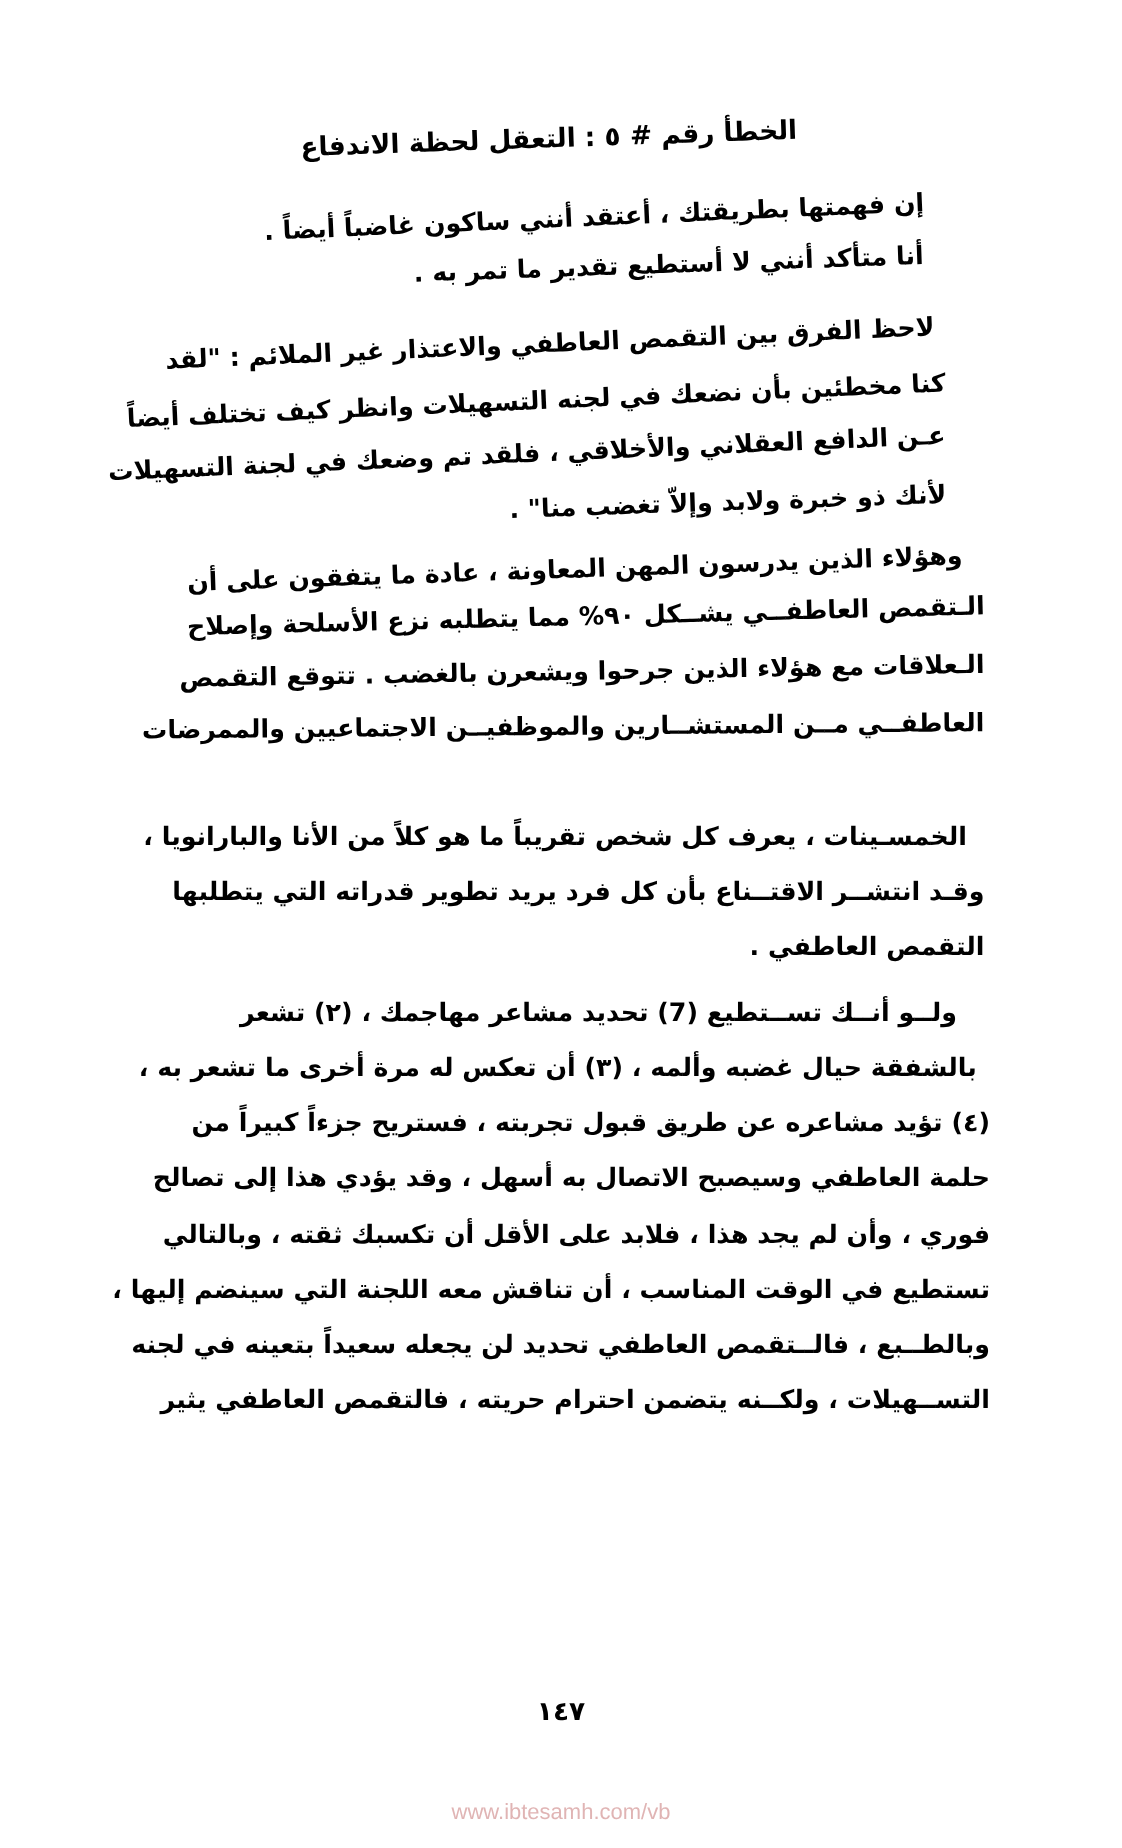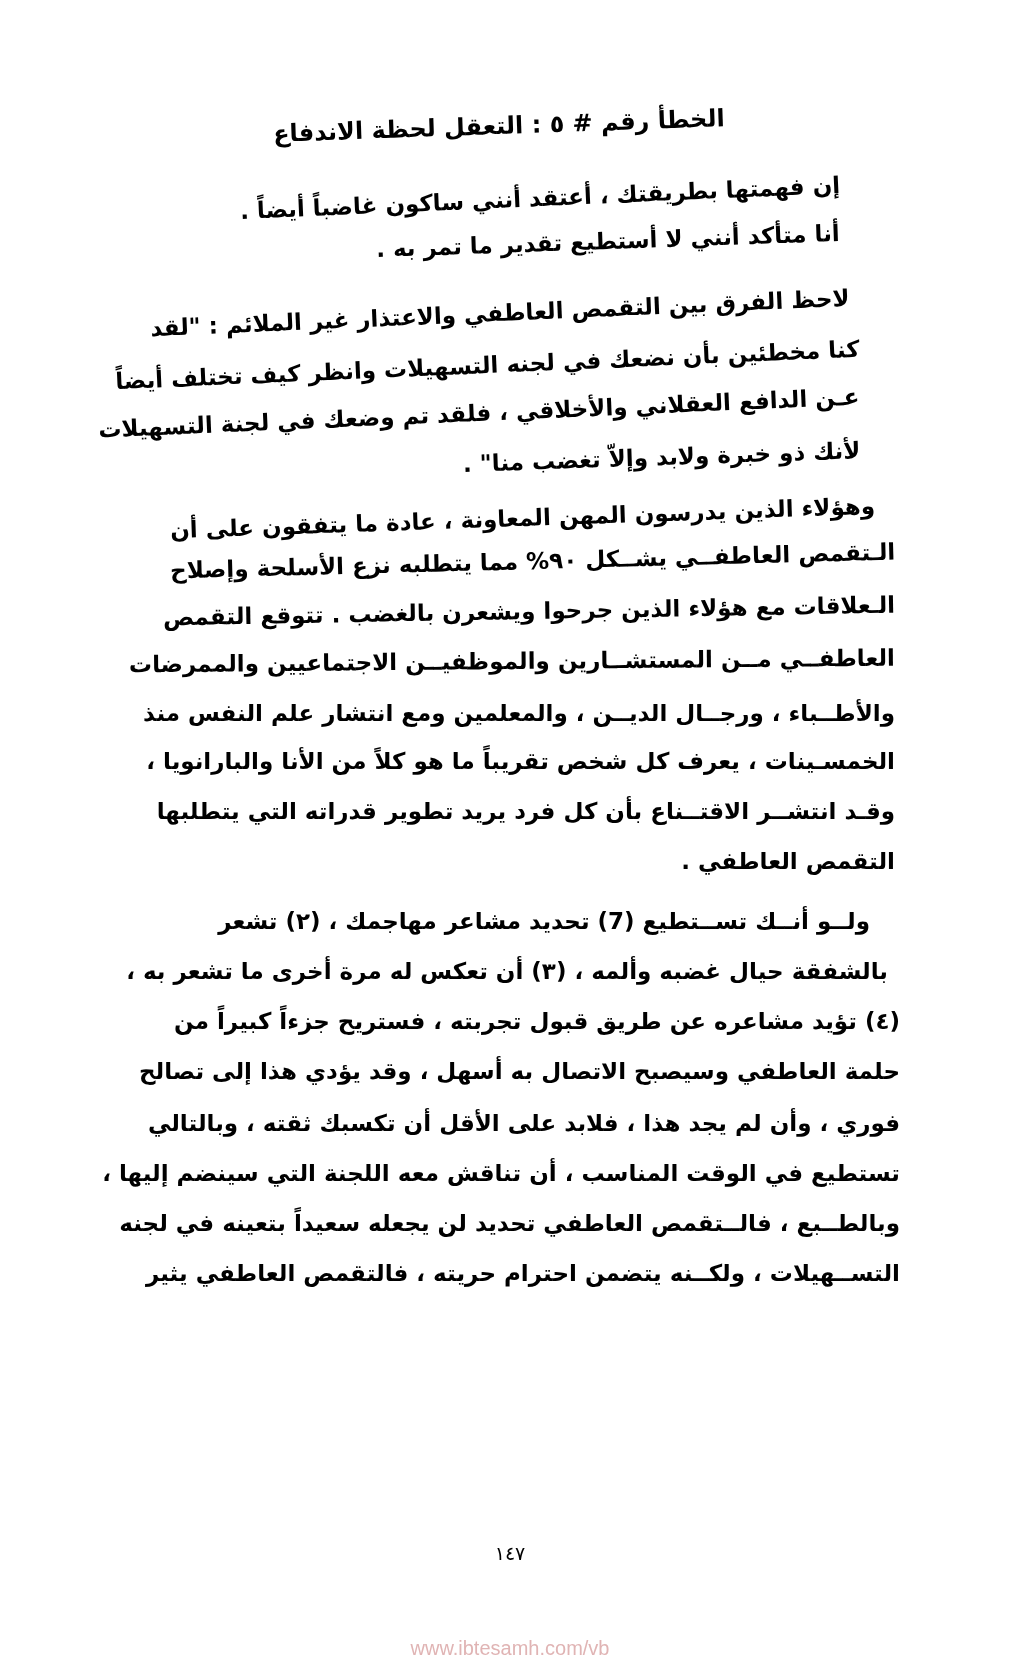--- a/index.html
+++ b/index.html
@@ -32,22 +32,22 @@
     }
     .title {
       font-size: 24px;
       font-weight: bold;
     }
     .page-number {
       position: absolute;
       left: 0; right: 0;
       top: 1542px;
       text-align: center;
-      font-size: 19px;
-      font-weight: normal;
+      font-size: 24px;
+      font-weight: bold;
       direction: rtl;
     }
     .watermark {
       position: absolute;
       left: 0; right: 0;
       top: 1637px;
       text-align: center;
       font-family: "Liberation Sans", sans-serif;
       font-size: 20px;
       color: #e0b4b4;
@@ -66,22 +66,21 @@
 
   <div class="line" style="top:300px; right:170px; transform:rotate(-2.5deg);">لاحظ الفرق بين التقمص العاطفي والاعتذار غير الملائم : "لقد</div>
   <div class="line" style="top:352px; right:160px; transform:rotate(-2.5deg);">كنا مخطئين بأن نضعك في لجنه التسهيلات وانظر كيف تختلف أيضاً</div>
   <div class="line" style="top:400px; right:160px; transform:rotate(-2.5deg);">عـن الدافع العقلاني والأخلاقي ، فلقد تم وضعك في لجنة التسهيلات</div>
   <div class="line" style="top:444px; right:160px; transform:rotate(-2deg);">لأنك ذو خبرة ولابد وإلاّ تغضب منا" .</div>
 
   <div class="line" style="top:505px; right:145px; transform:rotate(-2deg);">وهؤلاء الذين يدرسون المهن المعاونة ، عادة ما يتفقون على أن</div>
   <div class="line" style="top:548px; right:125px; transform:rotate(-1.5deg);">الـتقمص العاطفــي يشــكل ٩٠% مما يتطلبه نزع الأسلحة وإصلاح</div>
   <div class="line" style="top:598px; right:125px; transform:rotate(-1deg);">الـعلاقات مع هؤلاء الذين جرحوا ويشعرن بالغضب . تتوقع التقمص</div>
   <div class="line" style="top:648px; right:125px; transform:rotate(-0.5deg);">العاطفــي مــن المستشــارين والموظفيــن الاجتماعيين والممرضات</div>
-  <div class="line" style="top:700px; right:125px;">والأطــباء ، ورجــال الديــن ، والمعلمين ومع انتشار علم النفس منذ</div>
-  <div class="line" style="top:748px; right:125px;">الخمسـينات ، يعرف كل شخص تقريباً ما هو كلاً من الأنا والبارانويا ،</div>
+  <div class="line" style="top:748px; right:141px;">الخمسـينات ، يعرف كل شخص تقريباً ما هو كلاً من الأنا والبارانويا ،</div>
   <div class="line" style="top:798px; right:125px;">وقـد انتشــر الاقتــناع بأن كل فرد يريد تطوير قدراته التي يتطلبها</div>
   <div class="line" style="top:848px; right:125px;">التقمص العاطفي .</div>
 
   <div class="line" style="top:908px; right:150px;">ولــو أنــك تســتطيع (7) تحديد مشاعر مهاجمك ، (٢) تشعر</div>
   <div class="line" style="top:958px; right:132px;">بالشفقة حيال غضبه وألمه ، (٣) أن تعكس  له مرة أخرى ما تشعر به ،</div>
   <div class="line" style="top:1008px; right:120px;">(٤) تؤيد مشاعره عن طريق قبول تجربته ، فستريح جزءاً كبيراً من</div>
   <div class="line" style="top:1058px; right:120px;">حلمة العاطفي وسيصبح الاتصال به أسهل ، وقد يؤدي هذا إلى تصالح</div>
   <div class="line" style="top:1110px; right:120px;">فوري ، وأن لم يجد هذا ، فلابد على الأقل أن تكسبك ثقته ، وبالتالي</div>
   <div class="line" style="top:1160px; right:120px;">تستطيع في الوقت المناسب ، أن تناقش معه اللجنة التي سينضم إليها ،</div>
   <div class="line" style="top:1210px; right:120px;">وبالطــبع ، فالــتقمص العاطفي تحديد لن يجعله سعيداً بتعينه في لجنه</div>

